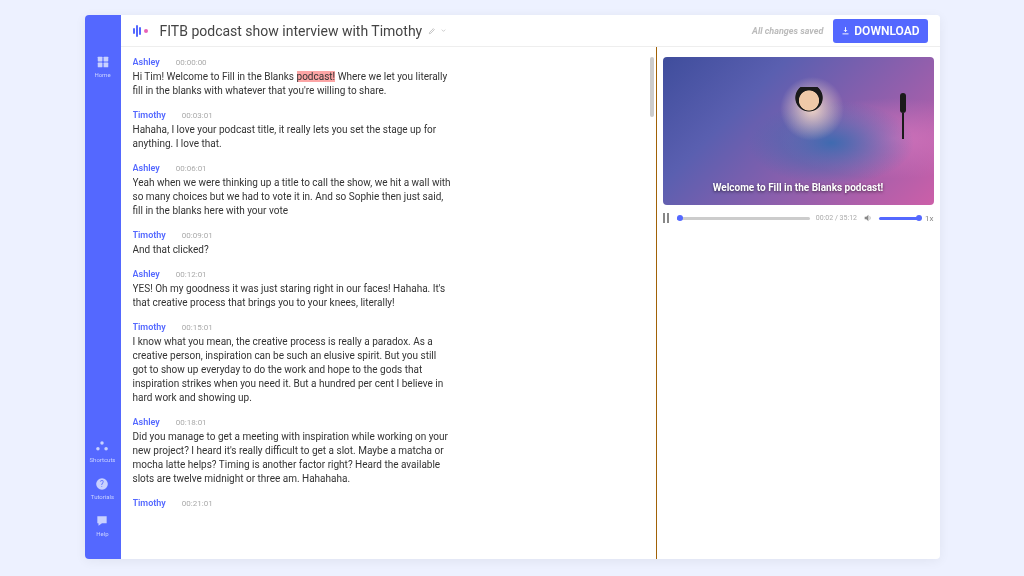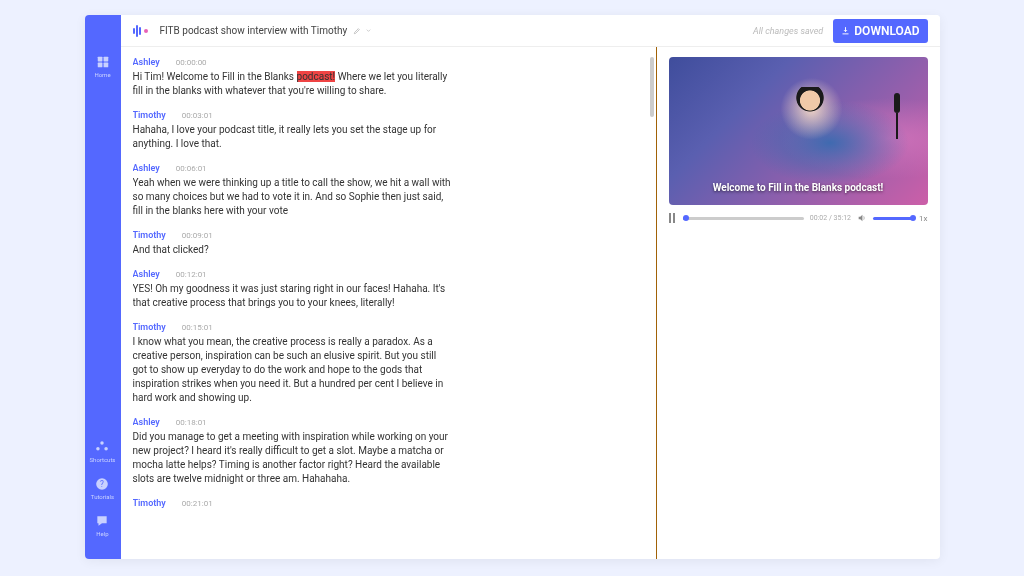--- a/index.html
+++ b/index.html
@@ -9,40 +9,40 @@
   .sidebar{width:36px;background:#5468ff;border-top-left-radius:4px;border-bottom-left-radius:4px;display:flex;flex-direction:column;align-items:center;padding-top:40px;padding-bottom:8px;}
   .side-item{display:flex;flex-direction:column;align-items:center;color:#c9d1ff;font-size:6px;margin-bottom:20px;cursor:pointer;}
   .side-item svg{width:14px;height:14px;margin-bottom:2px;}
   .side-spacer{flex:1;}
   .side-bottom .side-item{margin-bottom:14px;}
   
   .topbar{position:absolute;top:0;left:36px;right:0;height:32px;display:flex;align-items:center;padding:0 12px;border-bottom:1px solid #eee;background:#fff;border-top-right-radius:4px;}
   .logo{display:flex;align-items:center;gap:1px;margin-right:12px;}
   .logo .bar{width:2px;background:#5468ff;border-radius:1px;}
   .logo-dot{width:4px;height:4px;border-radius:50%;background:#e862b7;margin-left:2px;}
-  .title{font-size:10px;color:#444;}
+  .title{font-size:14px;color:#444;}
   .title-edit{margin-left:6px;color:#aaa;display:flex;align-items:center;gap:4px;}
   .title-edit svg{width:8px;height:8px;}
   .top-spacer{flex:1;}
-  .status{font-size:9px;color:#bbb;font-style:italic;margin-right:10px;}
+  .status{font-size:9px;color:#bbb;font-style:italic;margin-right:10px;font-weight:bold;}
   .download-btn{background:#5468ff;color:#fff;font-size:12px;font-weight:600;padding:5px 8px;border-radius:3px;display:flex;align-items:center;gap:4px;cursor:pointer;}
   .download-btn svg{width:9px;height:9px;}
   
   .main{flex:1;display:flex;margin-top:32px;height:calc(100% - 32px);}
   .transcript{flex:1;padding:10px 6px 10px 12px;overflow-y:auto;border-right:1px solid #a16207;position:relative;}
   .transcript-scroll{height:100%;overflow-y:hidden;padding-right:6px;}
   .scrollbar{position:absolute;right:2px;top:10px;width:4px;height:60px;background:#ccc;border-radius:2px;}
   .entry{margin-bottom:12px;}
   .entry-head{display:flex;align-items:baseline;margin-bottom:3px;}
   .speaker{font-size:9px;font-weight:600;color:#5468ff;margin-right:16px;}
   .time{font-size:8px;color:#aaa;}
   .entry-text{font-size:10px;line-height:1.4;color:#333;max-width:320px;}
-  .hl{background:#ef4444;}
-  
-  .video-panel{width:283px;padding:10px 12px;display:flex;flex-direction:column;}
+  .hl{background:#fca5a5;}
+  
+  .video-panel{width:283px;padding:10px 6px;display:flex;flex-direction:column;}
   .video{width:100%;height:148px;border-radius:4px;background:linear-gradient(135deg,#3f4d9c 0%,#5a5fb0 30%,#cc5fa8 100%);position:relative;overflow:hidden;}
   .video::before{content:"";position:absolute;inset:0;background:
     radial-gradient(circle at 55% 35%,rgba(255,225,200,0.9) 0%,rgba(255,225,200,0) 18%),
     radial-gradient(ellipse at 62% 58%,#3f6ab0 0%,rgba(63,106,176,0) 35%),
     radial-gradient(ellipse at 85% 55%,rgba(220,120,190,0.7) 0%,rgba(220,120,190,0) 35%);
   }
   .video::after{content:"";position:absolute;left:45%;top:20%;width:50px;height:90px;background:
     radial-gradient(circle at 50% 15%,#f0c9a8 0%,#f0c9a8 12%,transparent 13%),
     radial-gradient(circle at 50% 12%,#1a1a1a 0%,#1a1a1a 16%,transparent 17%);
     

